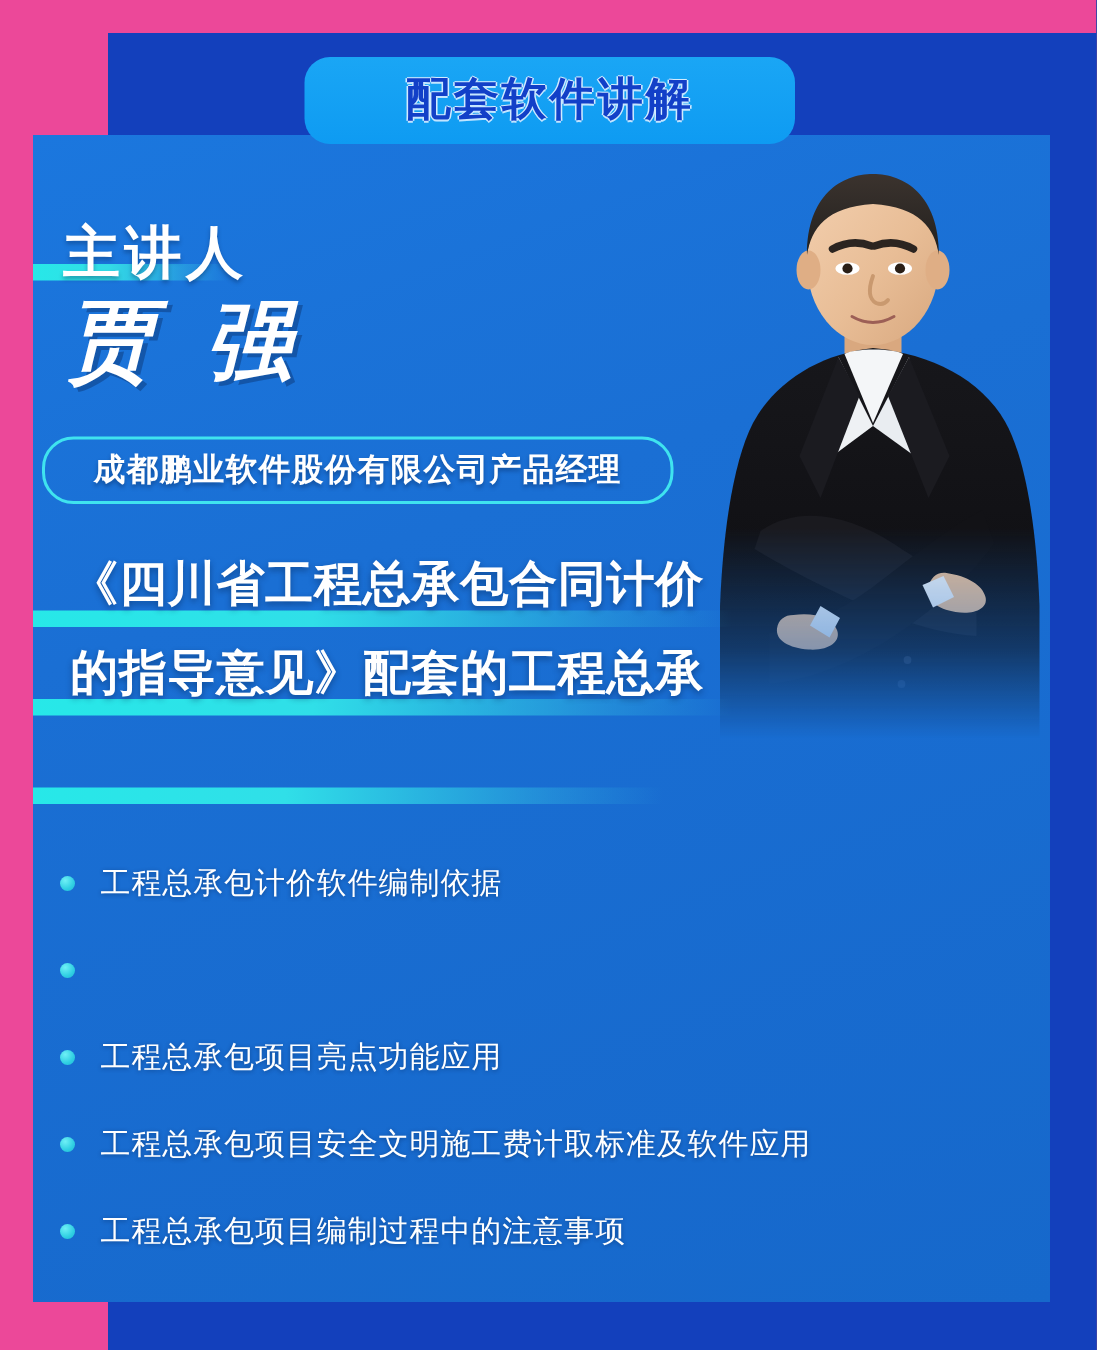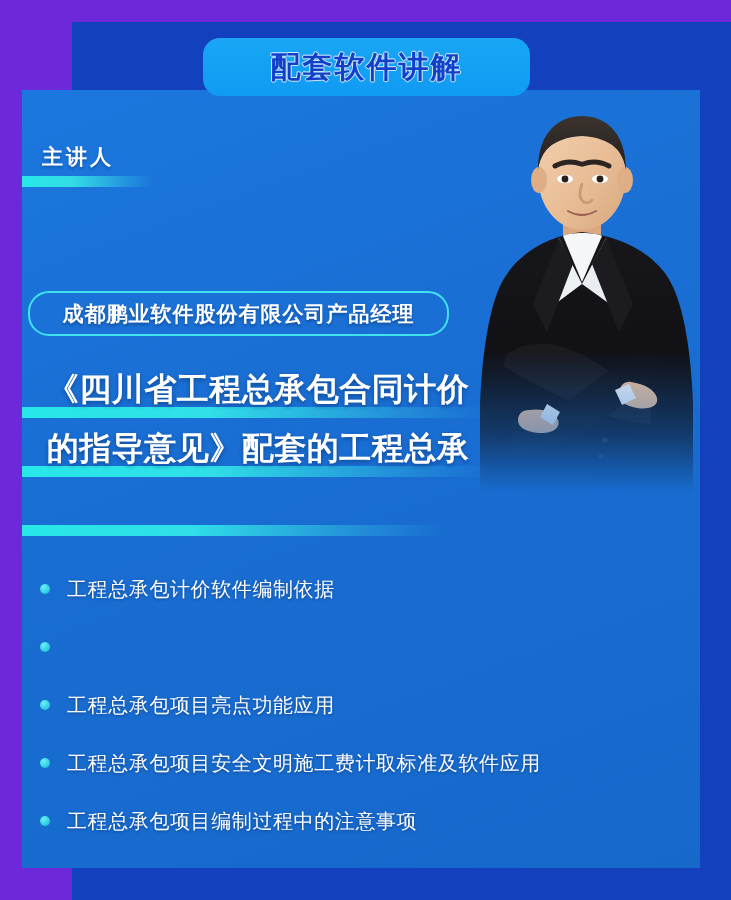--- a/index.html
+++ b/index.html
@@ -7,21 +7,21 @@
   body{
     font-family:"Liberation Sans","DejaVu Sans",sans-serif;
     -webkit-font-smoothing:antialiased;
   }
 
   
   #poster{
     position:relative;
     width:731px;height:900px;
     overflow:hidden;
-    background:#6d28d9;
+    background:#ec4899;
   }
 
   
   .band{
     position:absolute;
     left:72px;top:22px;right:0;bottom:0;
     background:#1340BC;
   }
   .band-right{
     position:absolute;
@@ -50,21 +50,21 @@
   .header-badge .txt{
     font-size:30px;font-weight:700;color:#1240C8;
     letter-spacing:2px;
     text-shadow:0 0 1px #dff2ff,0 1px 0 #bfe4ff, 1px 0 0 #cfeaff, -1px 0 0 #cfeaff, 0 -1px 0 #cfeaff;
     line-height:1;
   }
 
   
   .speaker-label{
     position:absolute;left:42px;top:143px;
-    font-size:21px;font-weight:700;color:#ffffff;
+    font-size:38px;font-weight:700;color:#ffffff;
     letter-spacing:3px;z-index:5;
     text-shadow:0 2px 3px rgba(3,28,70,.35);
   }
   .cyan-bar{
     position:absolute;
     height:11px;
     background:linear-gradient(90deg,#27E8E8 0%,#33DCE6 38%,rgba(56,208,232,.35) 78%,rgba(56,208,232,0) 100%);
     z-index:3;
   }
   .bar-speaker{left:22px;top:176px;width:132px;}
@@ -242,20 +242,21 @@
       </g>
     </svg>
   </div>
 
   <div class="header-badge">
     <span class="txt">配套软件讲解</span>
   </div>
 
   <div class="speaker-label">主讲人</div>
   <div class="cyan-bar bar-speaker"></div>
+  <div class="speaker-name">贾 强</div>
 
   <div class="company-pill">
     <span class="txt">成都鹏业软件股份有限公司产品经理</span>
   </div>
 
   <div class="title-wrap">
     <div class="title-line l1">
       <span class="bar"></span>
       <span class="txt">《四川省工程总承包合同计价</span>
     </div>

